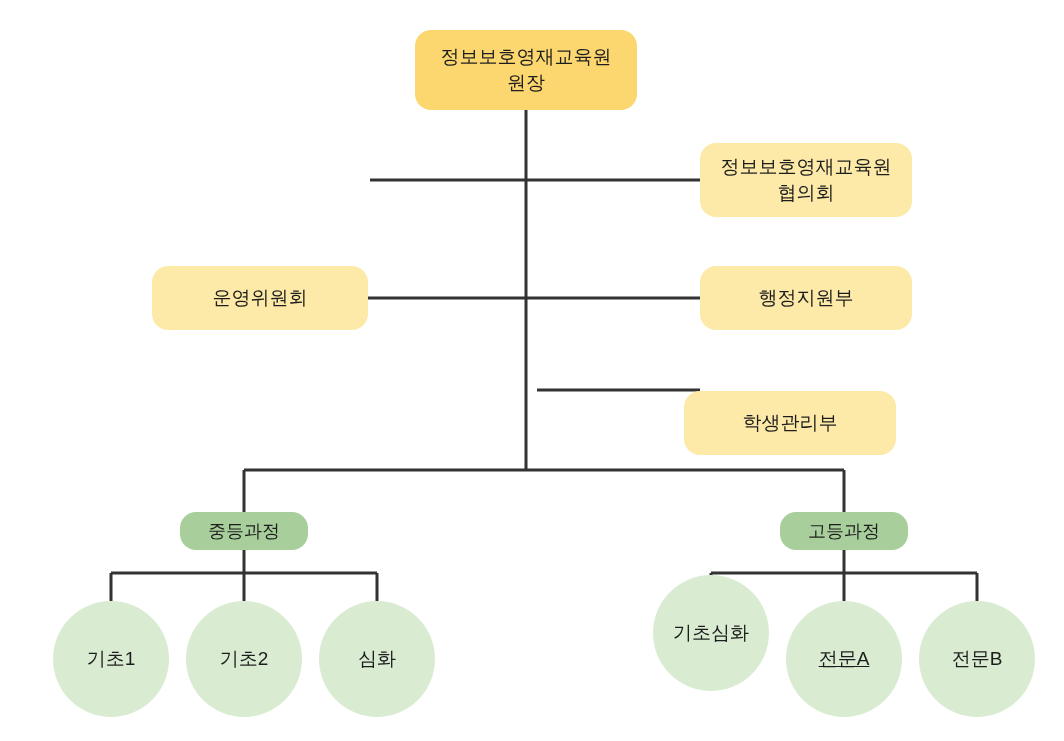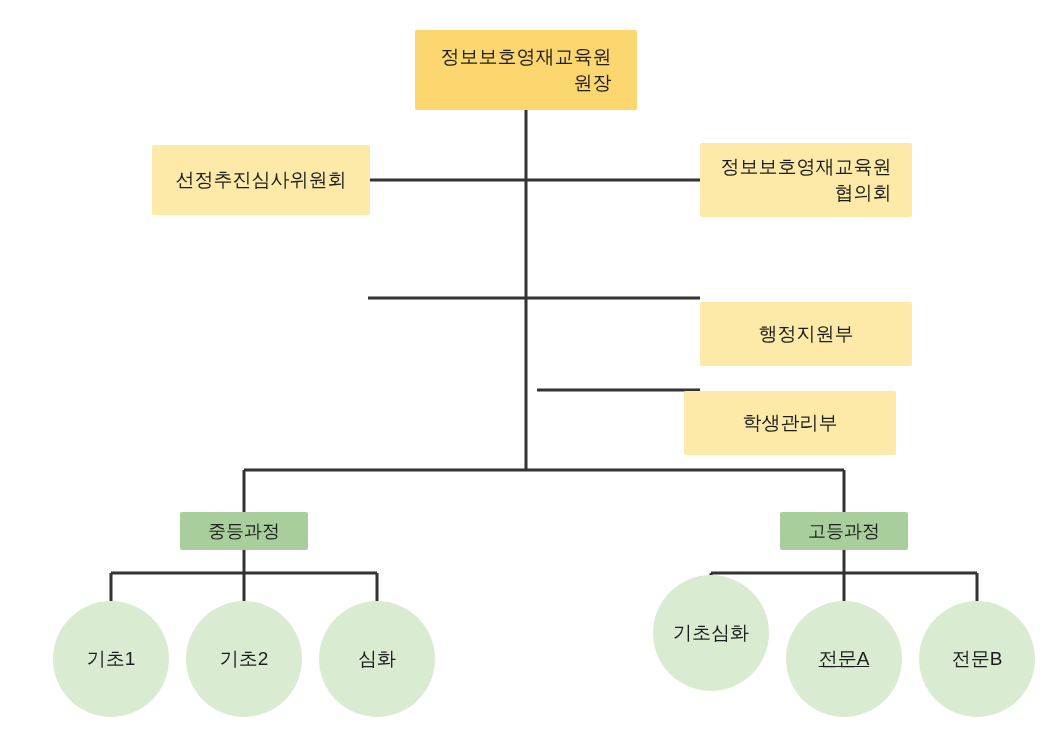--- a/index.html
+++ b/index.html
@@ -30,22 +30,21 @@
     position: absolute;
     box-sizing: border-box;
     display: flex;
     align-items: center;
     justify-content: center;
     text-align: center;
     line-height: 1.35;
     white-space: pre-line;
   }
   .node.rounded {
-    border-radius: 2px;
-    text-align: right;
+    border-radius: 16px;
   }
   .node.circle {
     border-radius: 50%;
   }
   .node.root {
     background: #fcd770;
     font-size: 19px;
     color: #1d1d1d;
   }
   .node.side {
@@ -98,25 +97,25 @@
       <path d="M 711 573 L 977 573"></path>
       <path d="M 711 573 L 711 601"></path>
       <path d="M 844 573 L 844 601"></path>
       <path d="M 977 573 L 977 601"></path>
     </g>
   </svg>
 
   <div class="node rounded root" style="left:415px; top:30px; width:222px; height:80px;">정보보호영재교육원
 원장</div>
 
-  <div class="node rounded side" style="left:152px; top:145px; width:218px; height:70px;">선정추진심사위원회</div>
+  <div class="node rounded side" style="left:152px; top:266px; width:216px; height:64px;">운영위원회</div>
 
   <div class="node rounded side" style="left:700px; top:143px; width:212px; height:74px;">정보보호영재교육원
 협의회</div>
-  <div class="node rounded side" style="left:700px; top:266px; width:212px; height:64px;margin-top:36px;">행정지원부</div>
+  <div class="node rounded side" style="left:700px; top:266px; width:212px; height:64px;">행정지원부</div>
   <div class="node rounded side" style="left:684px; top:367px; width:212px; height:64px;margin-top:24px;">학생관리부</div>
 
   <div class="node rounded course" style="left:180px; top:512px; width:128px; height:38px;">중등과정</div>
   <div class="node rounded course" style="left:780px; top:512px; width:128px; height:38px;">고등과정</div>
 
   <div class="node circle leaf" style="left:53px; top:601px; width:116px; height:116px;">기초1</div>
   <div class="node circle leaf" style="left:186px; top:601px; width:116px; height:116px;">기초2</div>
   <div class="node circle leaf" style="left:319px; top:601px; width:116px; height:116px;">심화</div>
 
   <div class="node circle leaf" style="left:653px; top:575px; width:116px; height:116px;">기초심화</div>

